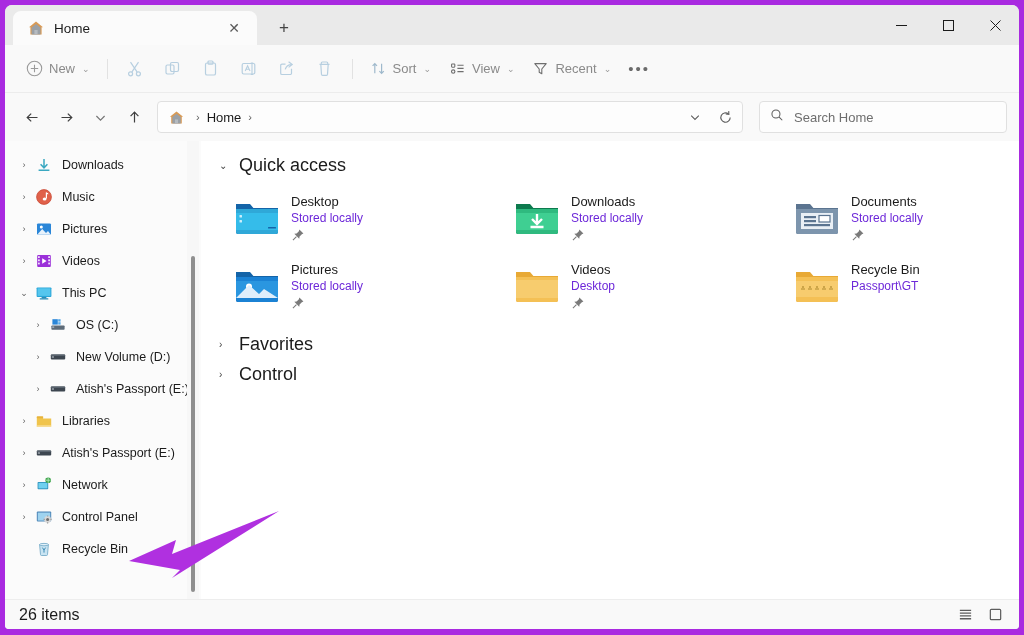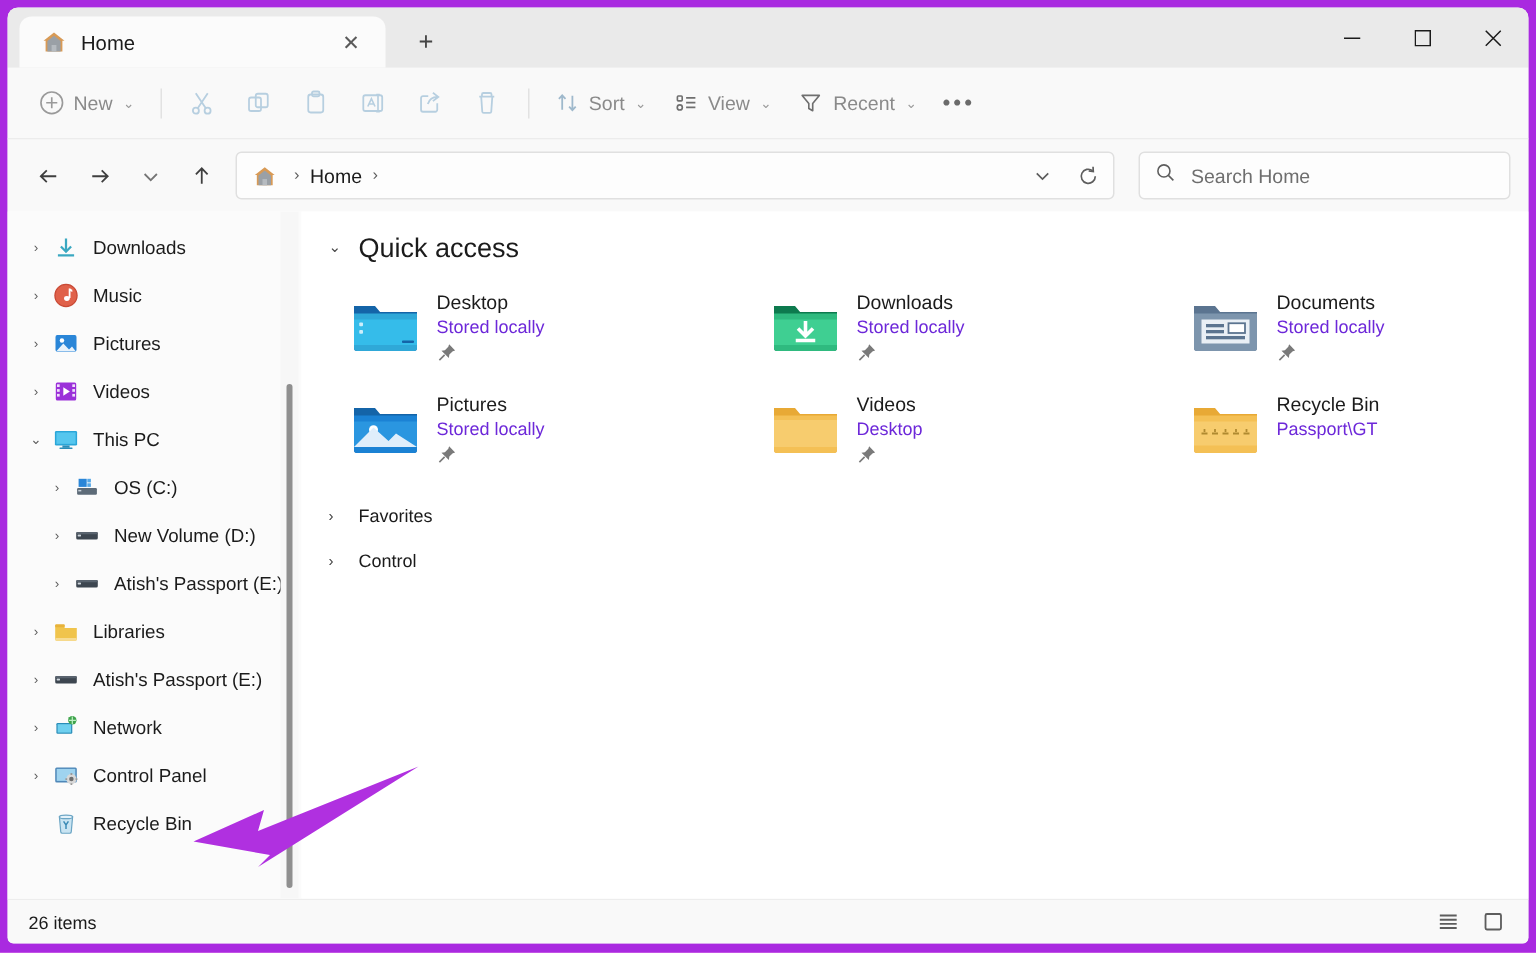--- a/index.html
+++ b/index.html
@@ -179,29 +179,29 @@
   .tile-txt { flex: 1; padding-top: 2px; min-width: 0; }
   .tile-name { font-size: 13px; color: #1b1b1b; line-height: 17px; white-space: nowrap; overflow: hidden; }
   .tile-sub { font-size: 12px; color: #6d28d9; line-height: 17px; white-space: nowrap; overflow: hidden; }
   .pin { margin-top: 1px; width: 14px; height: 14px; position: relative; }
 
   .section-row {
     display: flex; align-items: center; gap: 8px;
     height: 26px; padding-left: 2px; margin-top: 4px;
   }
   .section-row .gchev { font-size: 10px; color: #444; width: 12px; }
-  .section-row .gtitle { font-size: 12px; color: #1b1b1b; }
+  .section-row .gtitle { font-size: 18px; color: #1b1b1b; }
 
   
   .statusbar {
     height: 30px; flex: 0 0 30px;
     background: #f9f9f9; border-top: 1px solid #ededed;
     display: flex; align-items: center; padding: 0 10px 0 14px;
   }
-  .status-text { font-size: 12px; color: #1b1b1b; flex: 1; }
+  .status-text { font-size: 16px; color: #1b1b1b; flex: 1; }
   .view-toggles { display: flex; gap: 2px; }
   .vtog {
     width: 28px; height: 24px; border-radius: 4px;
     display: flex; align-items: center; justify-content: center;
     color: #5d5d5d;
   }
 
   
   .annot-arrow {
     position: absolute; left: 0; top: 0;

